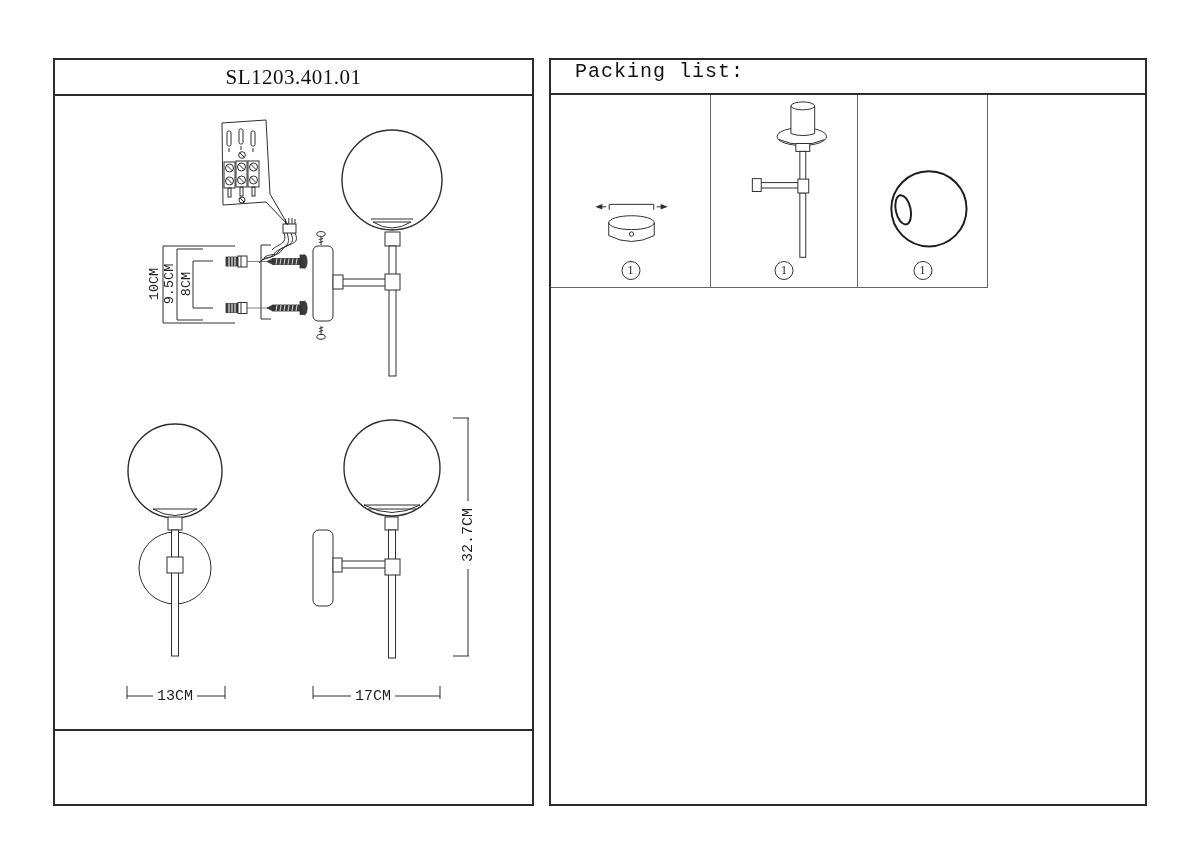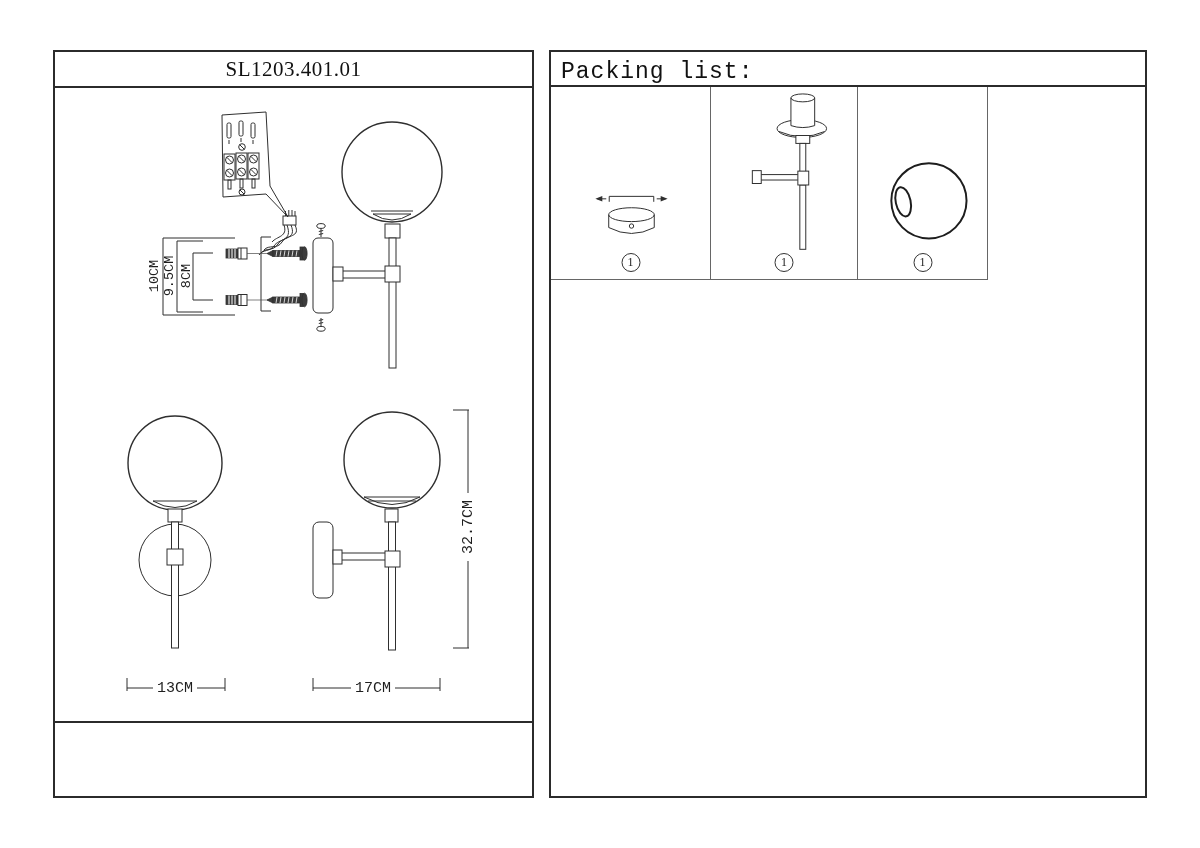--- a/index.html
+++ b/index.html
@@ -1,31 +1,31 @@
 <!DOCTYPE html>
 <html><head>
 <meta charset="utf-8">
 <style>
   html,body{margin:0;padding:0;}
   body{
     width:1200px;height:848px;position:relative;background:#ffffff;
     font-family:"Liberation Serif", serif;color:#1e1e1e;overflow:hidden;
   }
   .panel{
-    position:absolute;border:2px solid #2b2b2b;background:#fff;box-sizing:border-box;
+    position:absolute;border:2px solid #2b2b2b;background:#fff;box-sizing:border-box;margin-top:8px;
   }
   #left-panel{left:53px;top:50px;width:481px;height:748px;}
   #right-panel{left:549px;top:50px;width:598px;height:748px;}
   .title-row{
     height:34px;border-bottom:2px solid #2b2b2b;display:flex;align-items:center;justify-content:center;
     font-family:"Liberation Serif", serif;font-size:21px;letter-spacing:0.5px;color:#111;
   }
   .packing-header{
-    height:33px;border-bottom:2px solid #2b2b2b;display:flex;align-items:flex-end;
-    padding-left:10px;font-family:"Liberation Mono", monospace;font-size:23px;letter-spacing:1px;color:#111;
+    height:33px;border-bottom:2px solid #2b2b2b;display:flex;align-items:flex-start;
+    padding-left:24px;font-family:"Liberation Mono", monospace;font-size:20px;letter-spacing:1px;color:#111;
   }
   .footer-line{
     position:absolute;left:0;right:0;top:669px;border-top:2px solid #2b2b2b;height:0;
   }
   #main-drawing{position:absolute;left:0;top:38px;}
   .cells-row{
     position:absolute;left:0;top:35px;height:192px;display:flex;border-bottom:1px solid #666;
     width:437px;box-sizing:content-box;
   }
   .cell{

